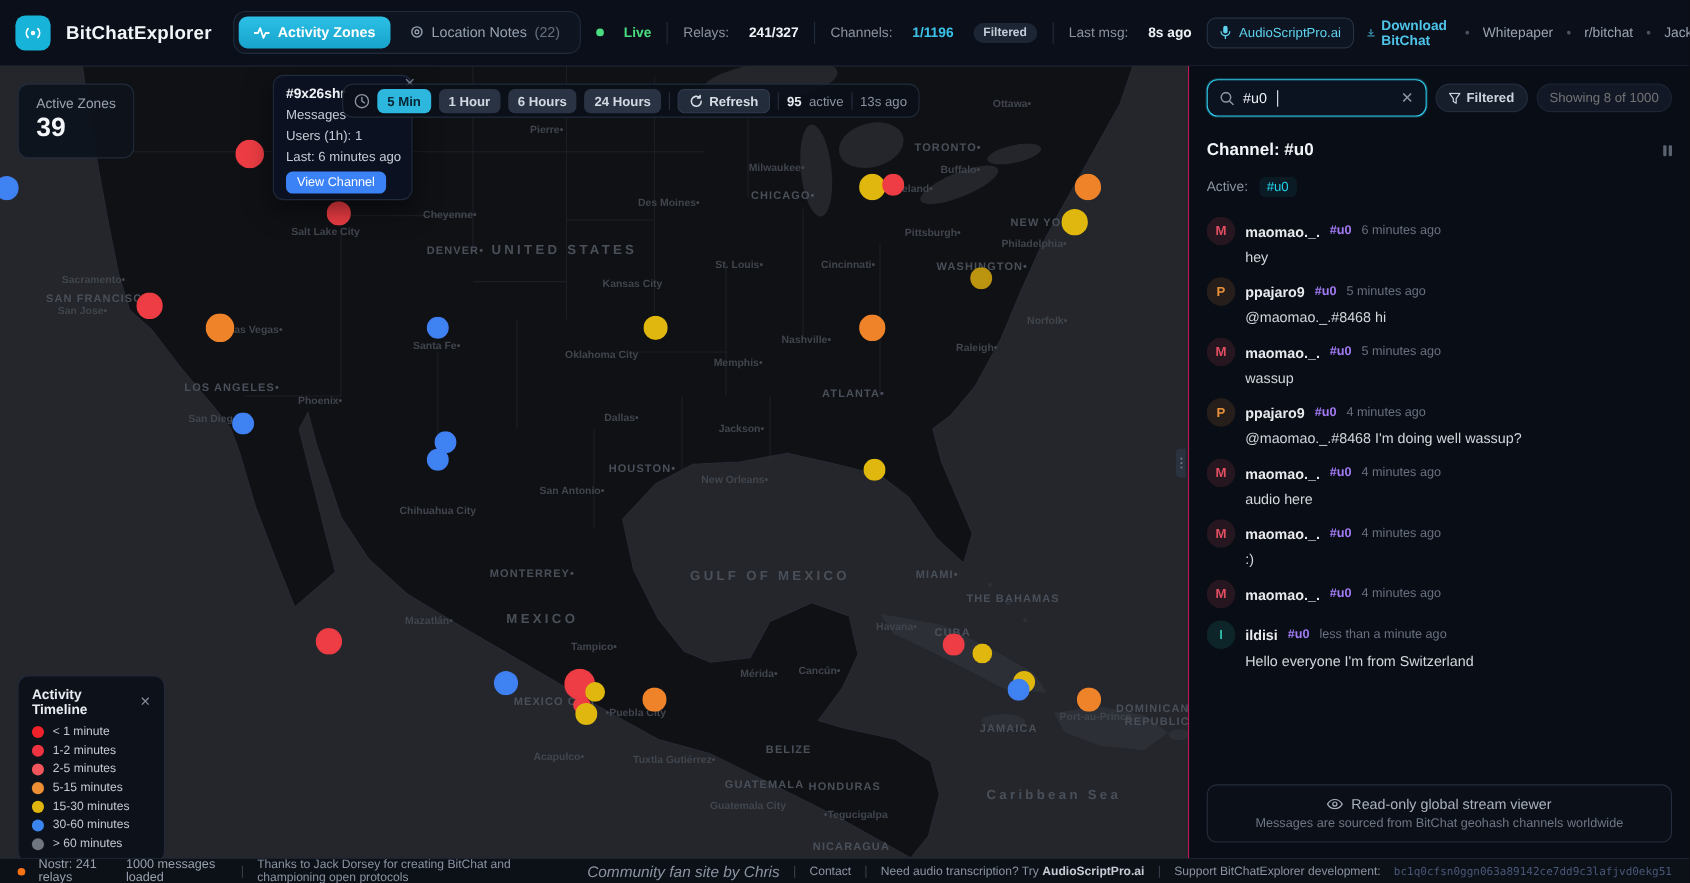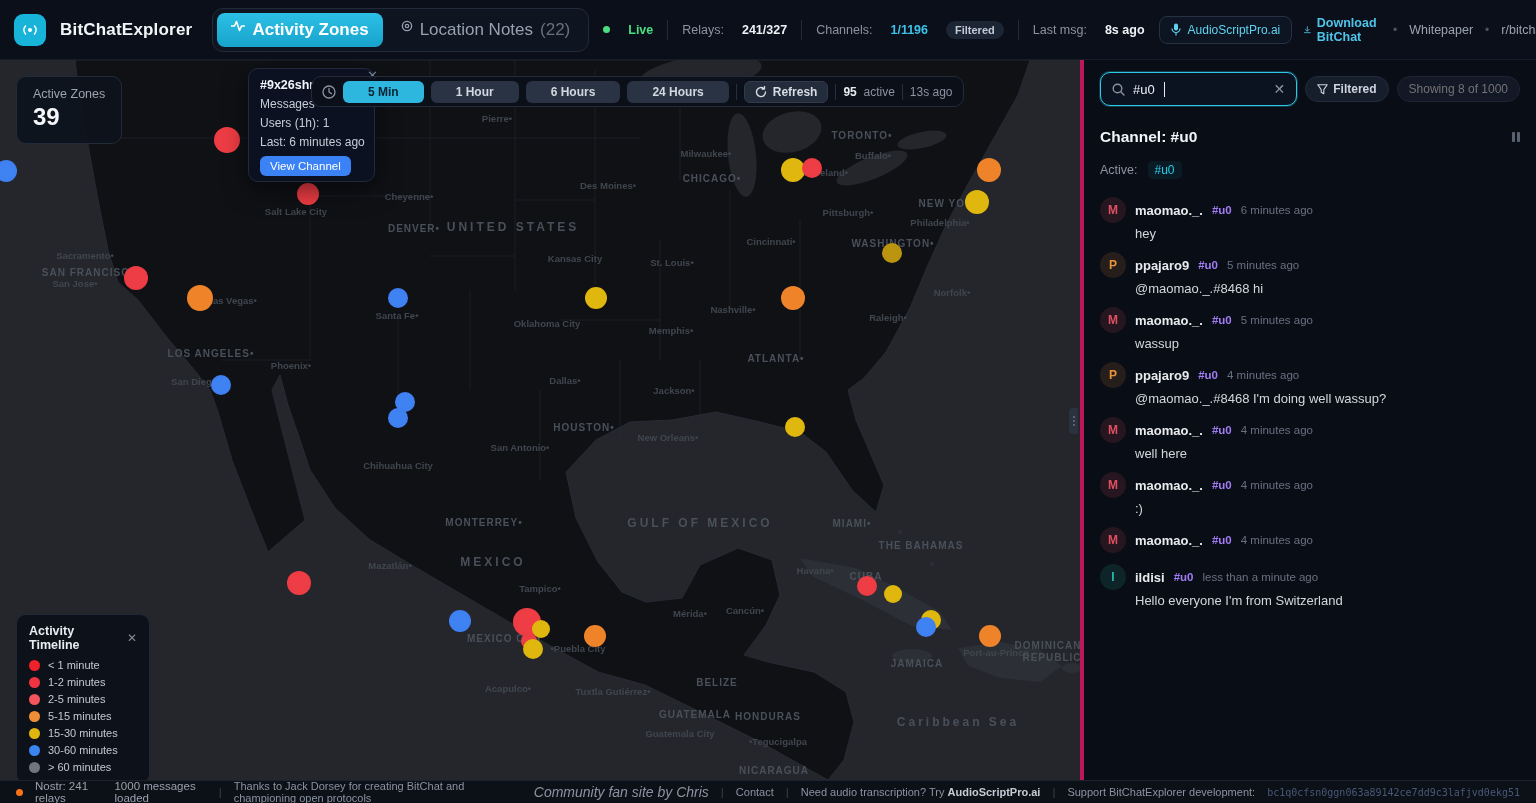--- a/index.html
+++ b/index.html
@@ -8,22 +8,22 @@
   #app { width:1536px; height:803px; display:flex; flex-direction:column; }
 
   
   header { height:60px; background:#0a0f1a; display:flex; align-items:center;
     padding:0 14px; gap:14px; border-bottom:1px solid #141c2a; flex:none; z-index:50; }
   .logo { width:32px; height:32px; border-radius:9px; background:#17b3d9; display:flex;
     align-items:center; justify-content:center; flex:none; }
   .app-title { font-size:17px; font-weight:bold; color:#f2f5f8; letter-spacing:.2px; margin-right:6px; }
   .tabgroup { display:flex; align-items:center; gap:4px; background:#0e1520; border:1px solid #212b3c;
     border-radius:11px; padding:4px; }
-  .tab { display:flex; gap:7px; padding:7px 14px; border-radius:8px;
-    font-size:17px; color:#97a1b0; cursor:pointer; white-space:nowrap; }
+  .tab { display:flex; align-items:center; gap:7px; padding:7px 14px; border-radius:8px;
+    font-size:13px; color:#97a1b0; cursor:pointer; white-space:nowrap; }
   .tab.active { background:linear-gradient(180deg,#2cc0e6,#17a3cc); color:#ffffff; font-weight:bold; }
   .tab .cnt { color:#67707f; }
   .hdr-sep { width:1px; height:20px; background:#222b3a; flex:none; }
   .stat { display:flex; align-items:center; gap:18px; font-size:12.5px; color:#8b93a0; white-space:nowrap; }
   .stat b { color:#eef1f5; font-weight:bold; }
   .stat .cyan { color:#3cc2e8; font-weight:bold; }
   .live-dot { width:7px; height:7px; border-radius:50%; background:#4ade80; }
   .live-txt { color:#4ade80; font-weight:bold; font-size:12.5px; }
   .badge { background:#1c2534; color:#c2cad6; font-size:11px; padding:3px 9px; border-radius:999px; font-weight:bold; }
   .hdr-right { margin-left:auto; display:flex; align-items:center; gap:12px; }
@@ -59,21 +59,21 @@
   .popup { position:absolute; left:248px; top:8px; width:127px; height:114px; background:rgba(11,18,33,.96);
     border:1px solid #1f2a3d; border-radius:10px; padding:9px 11px; z-index:10; box-shadow:0 8px 24px rgba(0,0,0,.5); overflow:visible; }
   .popup .pchan { font-size:12.5px; font-weight:bold; color:#f1f4f8; }
   .popup .pline { font-size:12px; color:#c6cdd6; margin-top:5px; white-space:nowrap; }
   .popup .pbtn { margin-top:7px; display:inline-block; background:#3b82f6; color:#fff; font-size:11.5px;
     padding:4px 10px; border-radius:6px; cursor:pointer; }
   .popup .pclose { position:absolute; right:-4px; top:-1px; color:#77808e; font-size:13px; cursor:pointer; }
 
   .toolbar { position:absolute; left:311px; top:16px; height:31px; display:flex; align-items:center; gap:7px;
     background:rgba(10,15,25,.88); border:1px solid #212b3a; border-radius:10px; padding:0 10px; z-index:20; }
-  .tf-btn { height:22px; padding:0 25px; display:flex; align-items:center; border-radius:6px;
+  .tf-btn { height:22px; padding:0 9px; display:flex; align-items:center; border-radius:6px;
     background:#2a3343; color:#d2d8e1; font-size:12px; font-weight:bold; cursor:pointer; white-space:nowrap; }
   .tf-btn.active { background:#2db7de; color:#072433; }
   .tf-sep { width:1px; height:16px; background:#27303f; }
   .tf-refresh { display:flex; align-items:center; gap:6px; height:22px; padding:0 10px; border-radius:6px;
     background:#232c3b; border:1px solid #303a4b; color:#d6dce4; font-size:12px; font-weight:bold; cursor:pointer; }
   .tf-meta { font-size:12px; color:#8b93a0; white-space:nowrap; }
   .tf-meta b { color:#e8ebf0; }
 
   .legend { position:absolute; left:16px; top:554px; width:134px; background:rgba(12,16,24,.94);
     border:1px solid #202837; border-radius:10px; padding:9px 12px 10px; z-index:15; }
@@ -83,21 +83,21 @@
   .lg-item { display:flex; align-items:center; gap:8px; margin-top:5px; }
   .lg-dot { width:11px; height:11px; border-radius:50%; flex:none; }
   .lg-label { font-size:11px; color:#c2c9d2; white-space:nowrap; }
 
   .grip { position:absolute; left:1069px; top:348px; width:9px; height:26px; background:#2a3240;
     border-radius:4px 0 0 4px; z-index:16; display:flex; flex-direction:column; align-items:center;
     justify-content:center; gap:2px; cursor:ew-resize; }
   .grip i { width:2px; height:2px; background:#6b7585; border-radius:50%; }
 
   
-  #sidebar { flex:1; background:#090d15; border-left:4px solid #be185d; display:flex; flex-direction:column;
+  #sidebar { flex:1; background:#090d15; border-left:1px solid #be185d; display:flex; flex-direction:column;
     padding:12px 16px 14px; min-width:0; }
   .search-row { display:flex; align-items:center; gap:8px; flex:none; }
   .search-box { flex:1; height:34px; display:flex; align-items:center; gap:8px; padding:0 11px;
     background:#0b1220; border:1px solid #2ec8e8; border-radius:10px; box-shadow:0 0 0 1px rgba(46,200,232,.25); }
   .search-text { font-size:13px; color:#eef1f5; }
   .caret { display:inline-block; width:1px; height:15px; background:#e8ecf2; vertical-align:-3px; margin-left:1px; }
   .search-clear { margin-left:auto; color:#8b93a0; font-size:14px; cursor:pointer; }
   .pill { display:flex; align-items:center; gap:5px; height:26px; padding:0 11px; border-radius:999px;
     background:#161e2c; border:1px solid #232d3e; color:#cdd4de; font-size:12px; font-weight:bold; white-space:nowrap; cursor:pointer; }
   .pill.soft { background:#121826; border-color:#1d2534; color:#737373; font-weight:normal; cursor:default; }
@@ -261,21 +261,21 @@
           <span class="map-label ml-c" style="left: 940px; top: 162px;">Philadelphia•</span>
           <span class="map-label ml-c" style="left: 409px; top: 136px;">Cheyenne•</span>
           <span class="map-label ml-c" style="left: 296px; top: 151px;">Salt Lake City</span>
           <span class="map-label ml-C" style="left: 414px; top: 168px;">DENVER•</span>
           <span class="map-label ml-R" style="left: 513px; top: 167px;">UNITED STATES</span>
           <span class="map-label ml-C" style="left: 893px; top: 183px;">WASHINGTON•</span>
           <span class="map-label ml-c" style="left: 771px; top: 181px;">Cincinnati•</span>
           <span class="map-label ml-c" style="left: 85px; top: 195px;">Sacramento•</span>
           <span class="map-label ml-C" style="left: 90px; top: 212px;">SAN FRANCISCO</span>
           <span class="map-label ml-c" style="left: 75px; top: 223px;">San Jose•</span>
-          <span class="map-label ml-c" style="left: 672px; top: 202px;">St. Louis•</span>
+          <span class="map-label ml-c" style="left: 672px; top: 181px;">St. Louis•</span>
           <span class="map-label ml-c" style="left: 575px; top: 198px;">Kansas City</span>
           <span class="map-label ml-c" style="left: 952px; top: 232px;">Norfolk•</span>
           <span class="map-label ml-c" style="left: 232px; top: 240px;">Las Vegas•</span>
           <span class="map-label ml-c" style="left: 397px; top: 255px;">Santa Fe•</span>
           <span class="map-label ml-c" style="left: 547px; top: 263px;">Oklahoma City</span>
           <span class="map-label ml-c" style="left: 671px; top: 270px;">Memphis•</span>
           <span class="map-label ml-c" style="left: 733px; top: 249px;">Nashville•</span>
           <span class="map-label ml-c" style="left: 888px; top: 257px;">Raleigh•</span>
           <span class="map-label ml-C" style="left: 211px; top: 293px;">LOS ANGELES•</span>
           <span class="map-label ml-C" style="left: 776px; top: 298px;">ATLANTA•</span>
@@ -499,21 +499,21 @@
             </div>
             <div class="msg-text">@maomao._.#8468 I'm doing well wassup?</div>
           </div>
           <div class="msg">
             <div class="msg-top">
               <div class="avatar" style="color: rgb(225, 79, 98); background: rgba(225, 79, 98, 0.133);">M</div>
               <span class="msg-user">maomao._.</span>
               <span class="msg-tag">#u0</span>
               <span class="msg-time">4 minutes ago</span>
             </div>
-            <div class="msg-text">well here</div>
+            <div class="msg-text">audio here</div>
           </div>
           <div class="msg">
             <div class="msg-top">
               <div class="avatar" style="color: rgb(225, 79, 98); background: rgba(225, 79, 98, 0.133);">M</div>
               <span class="msg-user">maomao._.</span>
               <span class="msg-tag">#u0</span>
               <span class="msg-time">4 minutes ago</span>
             </div>
             <div class="msg-text">:)</div>
           </div>
@@ -529,20 +529,30 @@
             <div class="msg-top">
               <div class="avatar" style="color: rgb(47, 185, 172); background: rgba(47, 185, 172, 0.133);">I</div>
               <span class="msg-user">ildisi</span>
               <span class="msg-tag">#u0</span>
               <span class="msg-time">less than a minute ago</span>
             </div>
             <div class="msg-text">Hello everyone I'm from Switzerland</div>
           </div>
         </div>
 
+      <div class="stream-note">
+        <div class="sn-title">
+          <svg class="ic" width="15" height="10" viewBox="0 0 15 10">
+              <path d="M0.8 5 C3 1.4 5.2 0.8 7.5 0.8 S12 1.4 14.2 5 C12 8.6 9.8 9.2 7.5 9.2 S3 8.6 0.8 5 Z" stroke="#aab2bd" stroke-width="1.1" fill="none"></path>
+              <circle cx="7.5" cy="5" r="1.9" stroke="#aab2bd" stroke-width="1.1" fill="none"></circle>
+            </svg>
+          <span>Read-only global stream viewer</span>
+        </div>
+        <div class="sn-sub">Messages are sourced from BitChat geohash channels worldwide</div>
+      </div>
     </aside>
   </div>
 
   <footer>
     <span class="f-dot"></span>
     <span>Nostr: 241 relays</span>
     <span>1000 messages loaded</span>
     <span class="f-sep">|</span>
     <span class="f-muted">Thanks to Jack Dorsey for creating BitChat and championing open protocols</span>
     <div class="f-right">

